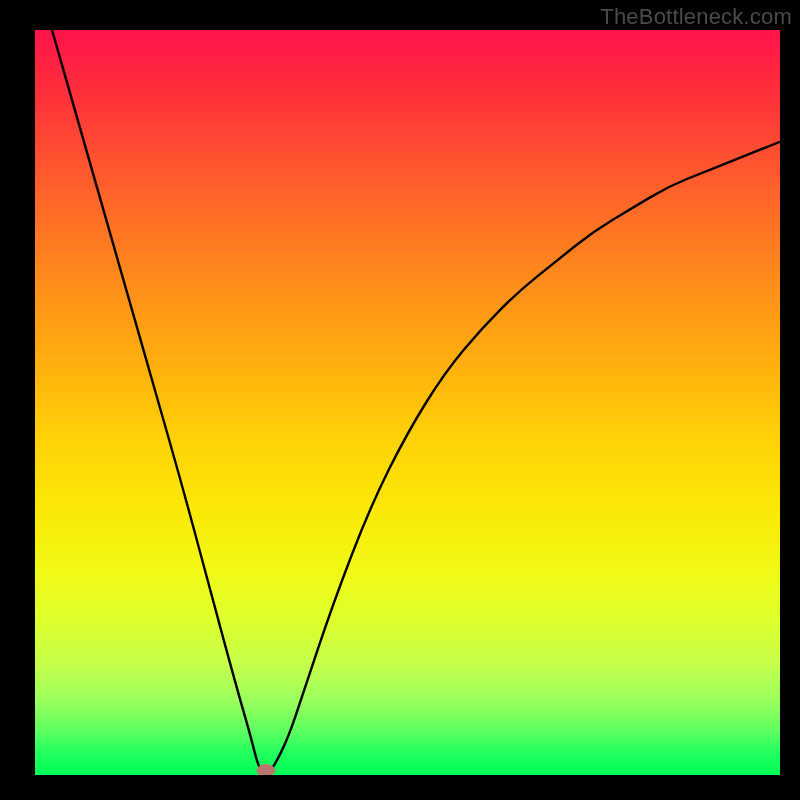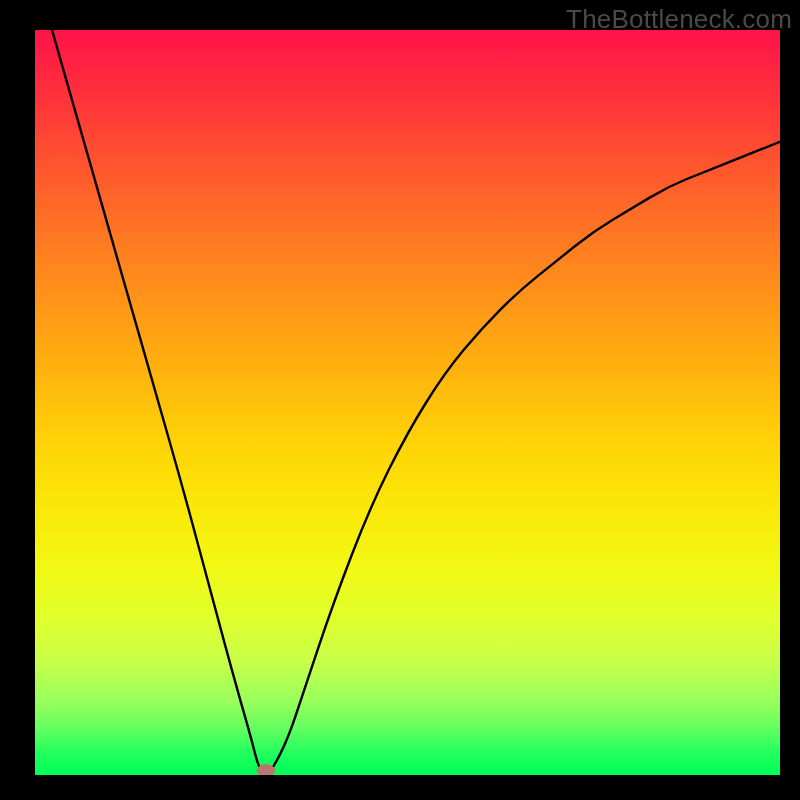--- a/index.html
+++ b/index.html
@@ -15,21 +15,21 @@
     position: relative;
     width: 800px;
     height: 800px;
     background: #000;
   }
   .watermark {
     position: absolute;
     top: 4px;
     right: 8px;
     color: #4a4a4a;
-    font-size: 26px;
+    font-size: 22px;
     font-weight: 400;
     letter-spacing: 0.2px;
     z-index: 20;
     user-select: none;
   }
   .plot {
     position: absolute;
     left: 35px;
     top: 30px;
     width: 745px;

